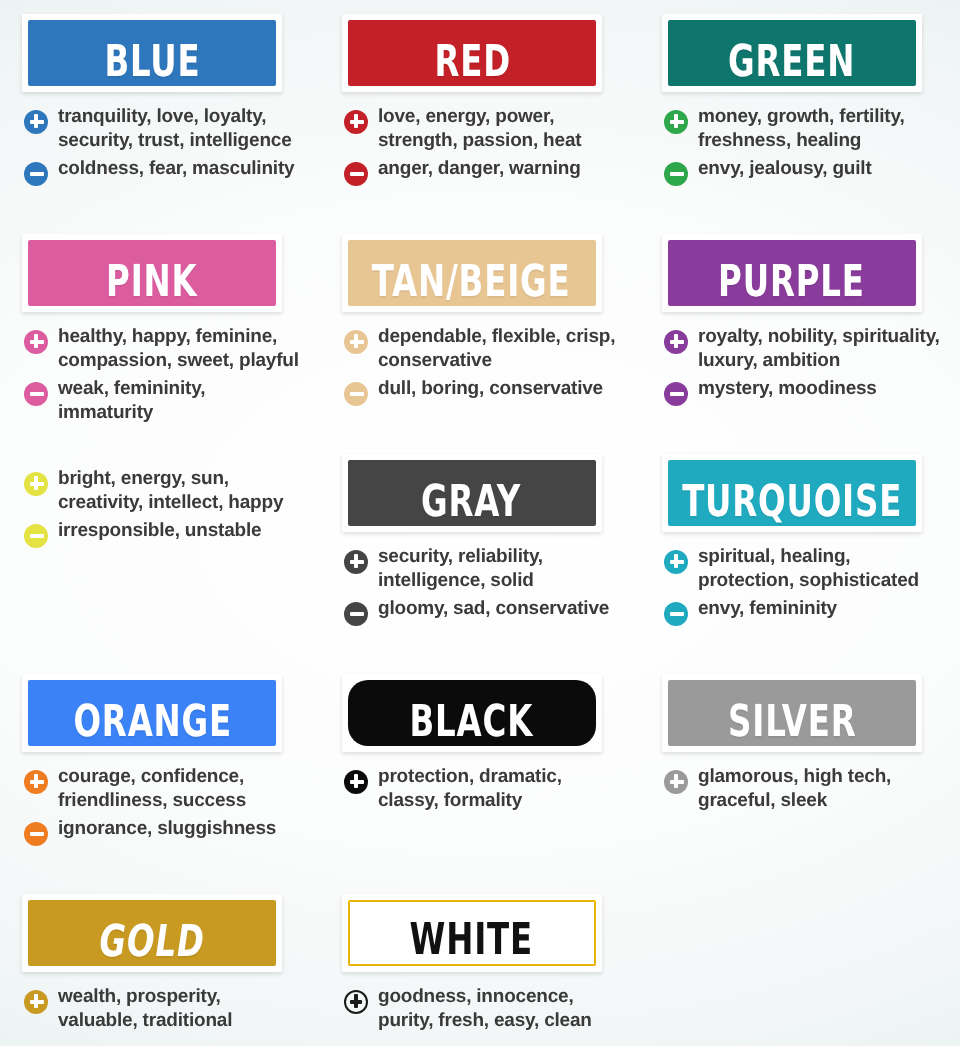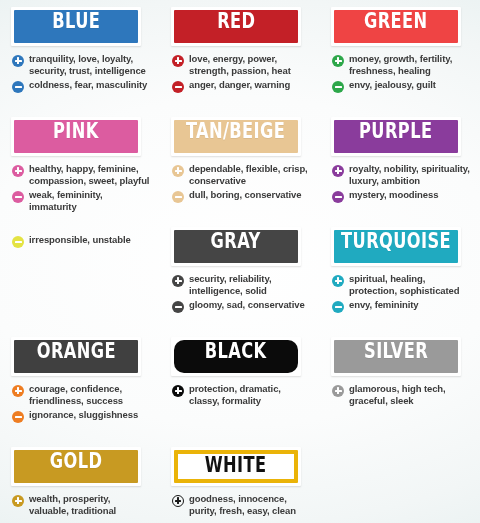--- a/index.html
+++ b/index.html
@@ -39,41 +39,41 @@
     border-radius: 1px;
     box-shadow: 0 1px 2px rgba(0,0,0,0.13);
     display: block;
     width: 130px;
     margin: 0 auto 0 3px;
   }
 
   .swatch {
     height: 33px;
     display: flex;
-    align-items: flex-start;
+    align-items: flex-end;
     justify-content: center;
     border-radius: 1px;
   }
 
   .swatch-label {
     font-family: "Liberation Sans Narrow", "DejaVu Sans Condensed", "Liberation Sans", sans-serif;
     font-weight: 700;
     font-size: 22px;
     line-height: 1;
     letter-spacing: 0.5px;
     transform: scaleX(0.82);
     transform-origin: center;
     white-space: nowrap;
     color: #ffffff;
     text-shadow: 0 1px 0 rgba(0,0,0,0.06);
   }
 
   
   .swatch.is-light-swatch {
-    border: 4px solid #eab308;
+    border: 1px solid #eab308;
   }
   .swatch.is-light-swatch .swatch-label {
     color: #111111;
     text-shadow: none;
   }
 
   
   .traits {
     margin: 7px 0 0 4px;
     list-style: none;
@@ -170,21 +170,21 @@
           <span class="trait-text">love, energy, power, strength, passion, heat</span>
         </li>
         <li class="trait">
           <span class="trait-icon minus" style="background: rgb(195, 32, 39);"></span>
           <span class="trait-text">anger, danger, warning</span>
         </li>
       </ul>
     </div>
     <div class="color-cell">
       <div class="swatch-frame">
-        <div class="swatch" style="background: #ef4444;">
+        <div class="swatch" style="background: #0f766e;">
           <span class="swatch-label" style="color: rgb(255, 255, 255);">GREEN</span>
         </div>
       </div>
       <ul class="traits">
         <li class="trait">
           <span class="trait-icon plus" style="background: rgb(45, 167, 74);"></span>
           <span class="trait-text">money, growth, fertility, freshness, healing</span>
         </li>
         <li class="trait">
           <span class="trait-icon minus" style="background: rgb(45, 167, 74);"></span>
@@ -239,20 +239,24 @@
         </li>
         <li class="trait">
           <span class="trait-icon minus" style="background: rgb(138, 60, 156);"></span>
           <span class="trait-text">mystery, moodiness</span>
         </li>
       </ul>
     </div>
     <div class="color-cell">
       <ul class="traits">
         <li class="trait">
+          <span class="trait-icon plus" style="background: rgb(228, 227, 67);"></span>
+          <span class="trait-text">bright, energy, sun, creativity, intellect, happy</span>
+        </li>
+        <li class="trait">
           <span class="trait-icon minus" style="background: rgb(228, 227, 67);"></span>
           <span class="trait-text">irresponsible, unstable</span>
         </li>
       </ul>
     </div>
     <div class="color-cell">
       <div class="swatch-frame">
         <div class="swatch" style="background: rgb(69, 69, 69);">
           <span class="swatch-label" style="color: rgb(255, 255, 255);">GRAY</span>
         </div>
@@ -280,21 +284,21 @@
           <span class="trait-text">spiritual, healing, protection, sophisticated</span>
         </li>
         <li class="trait">
           <span class="trait-icon minus" style="background: rgb(32, 170, 192);"></span>
           <span class="trait-text">envy, femininity</span>
         </li>
       </ul>
     </div>
     <div class="color-cell">
       <div class="swatch-frame">
-        <div class="swatch" style="background: #404040;">
+        <div class="swatch" style="background: #3b82f6;">
           <span class="swatch-label" style="color: rgb(255, 255, 255);">ORANGE</span>
         </div>
       </div>
       <ul class="traits">
         <li class="trait">
           <span class="trait-icon plus" style="background: rgb(238, 125, 34);"></span>
           <span class="trait-text">courage, confidence, friendliness, success</span>
         </li>
         <li class="trait">
           <span class="trait-icon minus" style="background: rgb(238, 125, 34);"></span>
@@ -323,21 +327,21 @@
       </div>
       <ul class="traits">
         <li class="trait">
           <span class="trait-icon plus" style="background: rgb(154, 154, 154);"></span>
           <span class="trait-text">glamorous, high tech, graceful, sleek</span>
         </li>
       </ul>
     </div>
     <div class="color-cell">
       <div class="swatch-frame">
-        <div class="swatch" style="background: rgb(200, 154, 34);">
+        <div class="swatch" style="background: rgb(200, 154, 34); font-style: italic;">
           <span class="swatch-label" style="color: rgb(255, 255, 255);">GOLD</span>
         </div>
       </div>
       <ul class="traits">
         <li class="trait">
           <span class="trait-icon plus" style="background: rgb(200, 154, 34);"></span>
           <span class="trait-text">wealth, prosperity, valuable, traditional</span>
         </li>
       </ul>
     </div>

